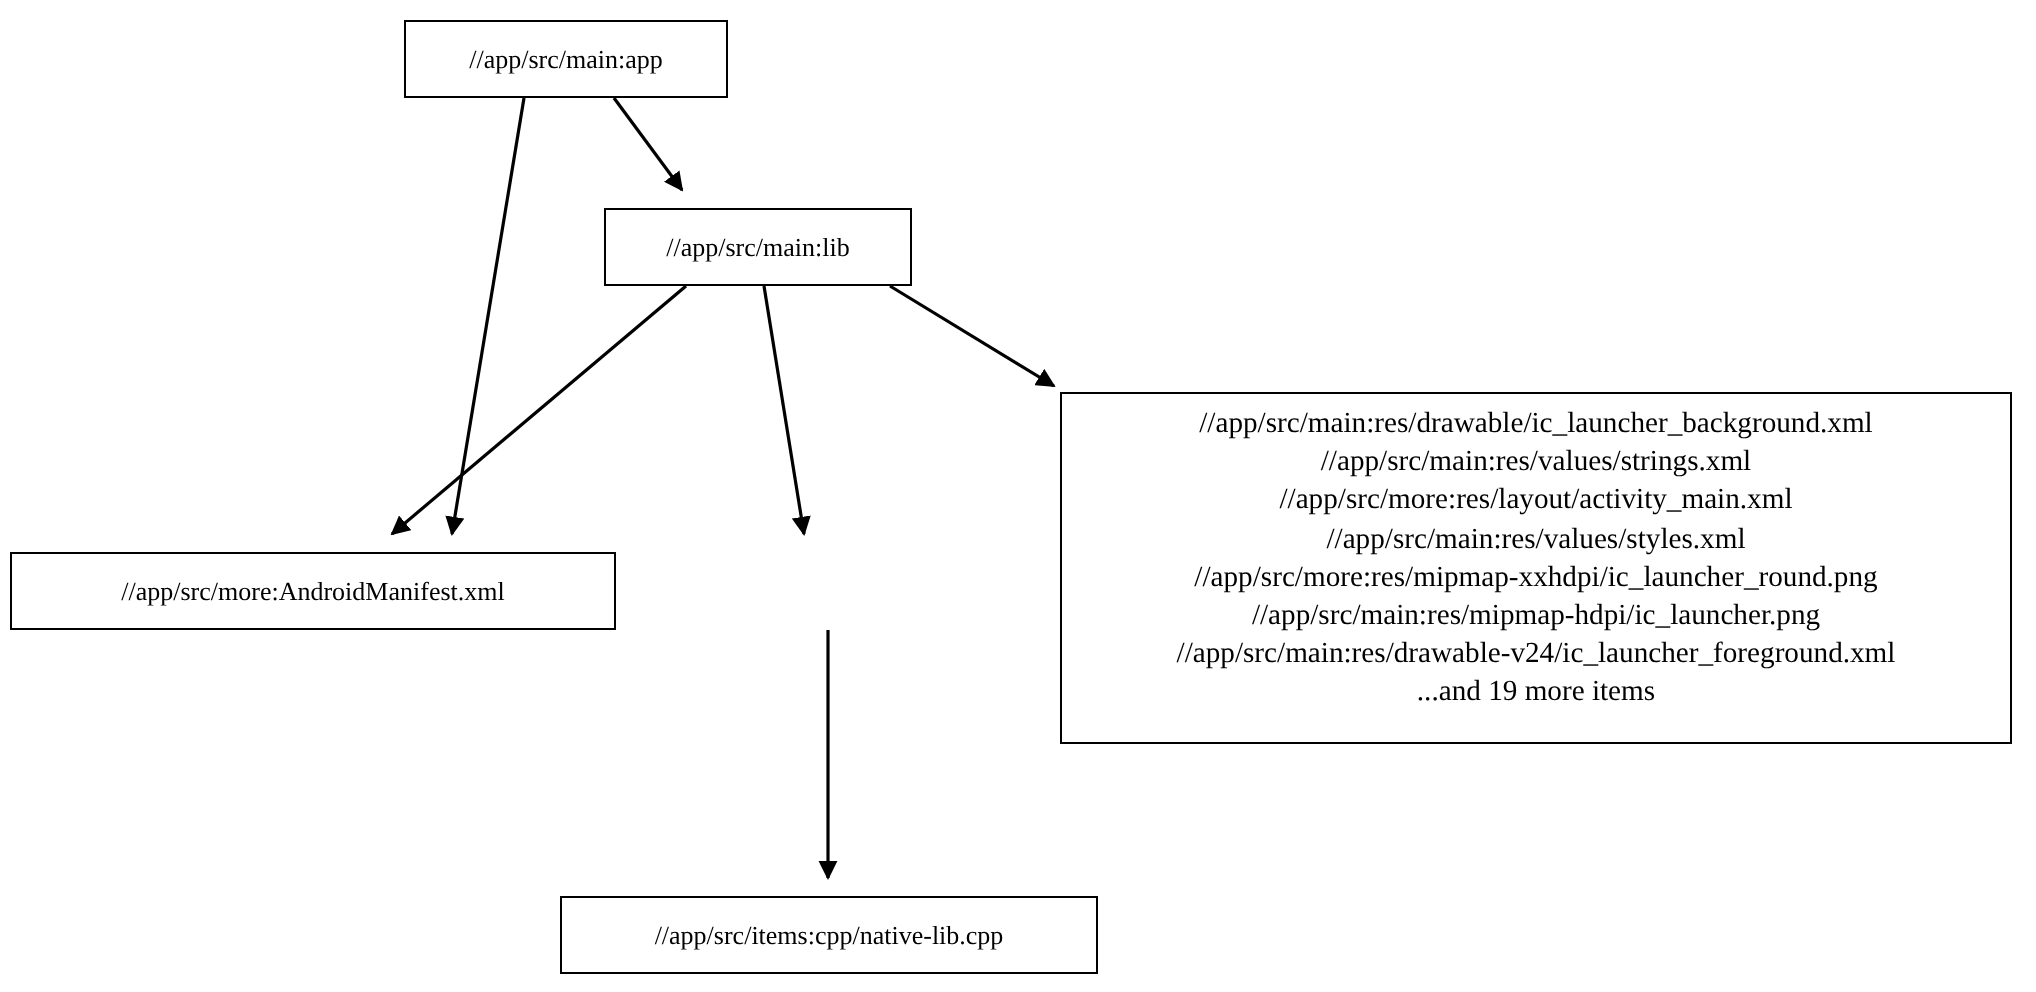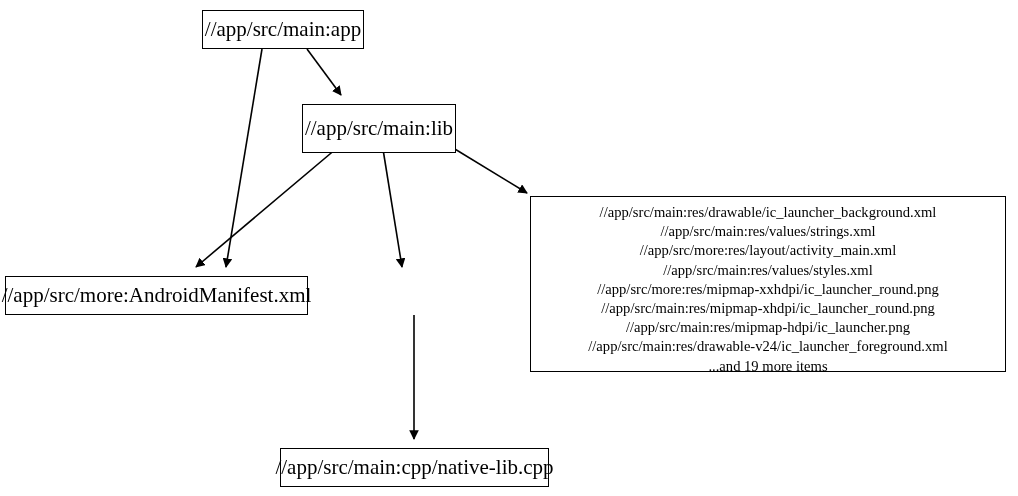--- a/index.html
+++ b/index.html
@@ -29,39 +29,39 @@
   }
   .graph-node {
     position: absolute;
     box-sizing: border-box;
     border: 1px solid #000000;
     background: #ffffff;
     display: flex;
     align-items: center;
     justify-content: center;
     text-align: center;
-    font-size: 21px;
+    font-size: 13px;
     line-height: 1.0;
     white-space: nowrap;
     z-index: 2;
   }
   .graph-node.multiline {
     display: block;
     white-space: normal;
     padding: 6px 8px 5px 8px;
     font-size: 14.6px;
     line-height: 19.2px;
   }
   .graph-node.multiline .node-line {
     display: block;
     white-space: nowrap;
   }
   
   #node-app            { left: 202px; top: 10px;  width: 162px; height: 39px; }
-  #node-lib            { left: 302px; top: 104px; width: 154px; height: 49px; }
+  #node-lib            { left: 302px; top: 104px; width: 154px; height: 39px; }
   #node-manifest       { left: 5px;   top: 276px; width: 303px; height: 39px; }
   #node-jni-lib        { left: 325px; top: 276px; width: 177px; height: 39px; }
   #node-native-lib-cpp { left: 280px; top: 448px; width: 269px; height: 39px; }
   #node-res-bundle     { left: 530px; top: 196px; width: 476px; height: 176px; }
 </style>
 </head>
 <body>
 
 <div id="graph-canvas">
 
@@ -97,27 +97,26 @@
     </g>
   </svg>
 
   <div class="graph-node" id="node-app">//app/src/main:app</div>
 
   <div class="graph-node" id="node-lib">//app/src/main:lib</div>
 
   <div class="graph-node" id="node-manifest">//app/src/more:AndroidManifest.xml</div>
 
 
-  <div class="graph-node" id="node-native-lib-cpp">//app/src/main:cpp/native-lib.cpp</div>
+  <div class="graph-node" id="node-native-lib-cpp">//app/src/items:cpp/native-lib.cpp</div>
 
   <div class="graph-node multiline" id="node-res-bundle">
       <span class="node-line">//app/src/main:res/drawable/ic_launcher_background.xml</span>
       <span class="node-line">//app/src/main:res/values/strings.xml</span>
       <span class="node-line">//app/src/more:res/layout/activity_main.xml</span>
       <span class="node-line">//app/src/main:res/values/styles.xml</span>
       <span class="node-line">//app/src/more:res/mipmap-xxhdpi/ic_launcher_round.png</span>
-      <span class="node-line">//app/src/main:res/mipmap-xhdpi/ic_launcher_round.png</span>
       <span class="node-line">//app/src/main:res/mipmap-hdpi/ic_launcher.png</span>
       <span class="node-line">//app/src/main:res/drawable-v24/ic_launcher_foreground.xml</span>
       <span class="node-line">...and 19 more items</span>
     </div>
 
 </div>
 
 </body></html>

